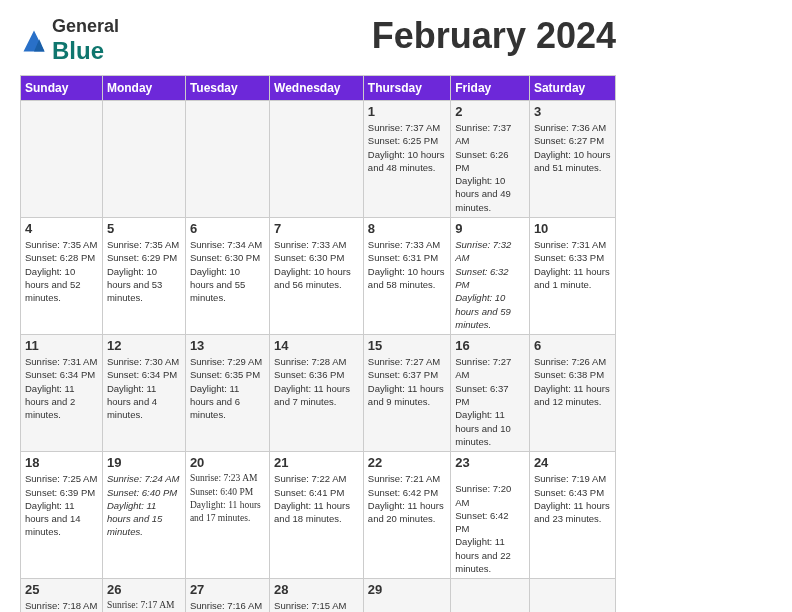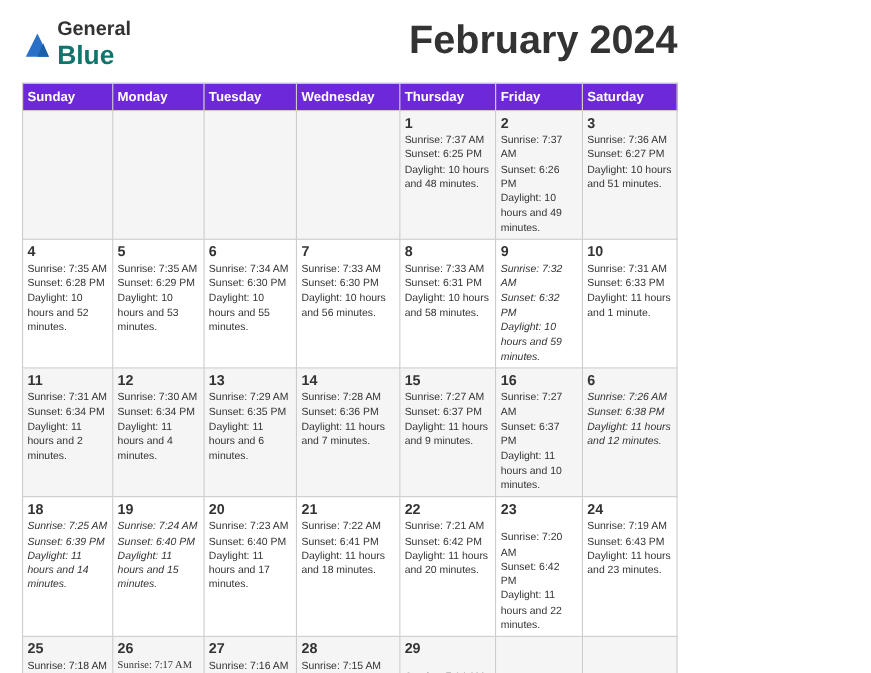--- a/index.html
+++ b/index.html
@@ -226,41 +226,41 @@
 Daylight: 11 hours and 9 minutes.</div>
           </td>
           <td>
             <span class="day-number">16</span>
             <div class="day-info" style="white-space: pre-line;">Sunrise: 7:27 AM
 Sunset: 6:37 PM
 Daylight: 11 hours and 10 minutes.</div>
           </td>
           <td>
             <span class="day-number">6</span>
-            <div class="day-info" style="white-space: pre-line; font-style: italic;">Sunrise: 7:26 AM
+            <div class="day-info" style="white-space: pre-line;">Sunrise: 7:26 AM
 Sunset: 6:38 PM
 Daylight: 11 hours and 12 minutes.</div>
           </td>
         </tr>
         <tr>
           <td>
             <span class="day-number">18</span>
-            <div class="day-info" style="white-space: pre-line; font-style: italic;">Sunrise: 7:25 AM
+            <div class="day-info" style="white-space: pre-line;">Sunrise: 7:25 AM
 Sunset: 6:39 PM
 Daylight: 11 hours and 14 minutes.</div>
           </td>
           <td>
             <span class="day-number">19</span>
             <div class="day-info" style="white-space: pre-line; font-style: italic;">Sunrise: 7:24 AM
 Sunset: 6:40 PM
 Daylight: 11 hours and 15 minutes.</div>
           </td>
           <td>
             <span class="day-number">20</span>
-            <div class="day-info" style="white-space: pre-line;">Sunrise: 7:23 AM
+            <div class="day-info" style="white-space: pre-line; font-family: Liberation Serif, serif;">Sunrise: 7:23 AM
 Sunset: 6:40 PM
 Daylight: 11 hours and 17 minutes.</div>
           </td>
           <td>
             <span class="day-number">21</span>
             <div class="day-info" style="white-space: pre-line;">Sunrise: 7:22 AM
 Sunset: 6:41 PM
 Daylight: 11 hours and 18 minutes.</div>
           </td>
           <td>

